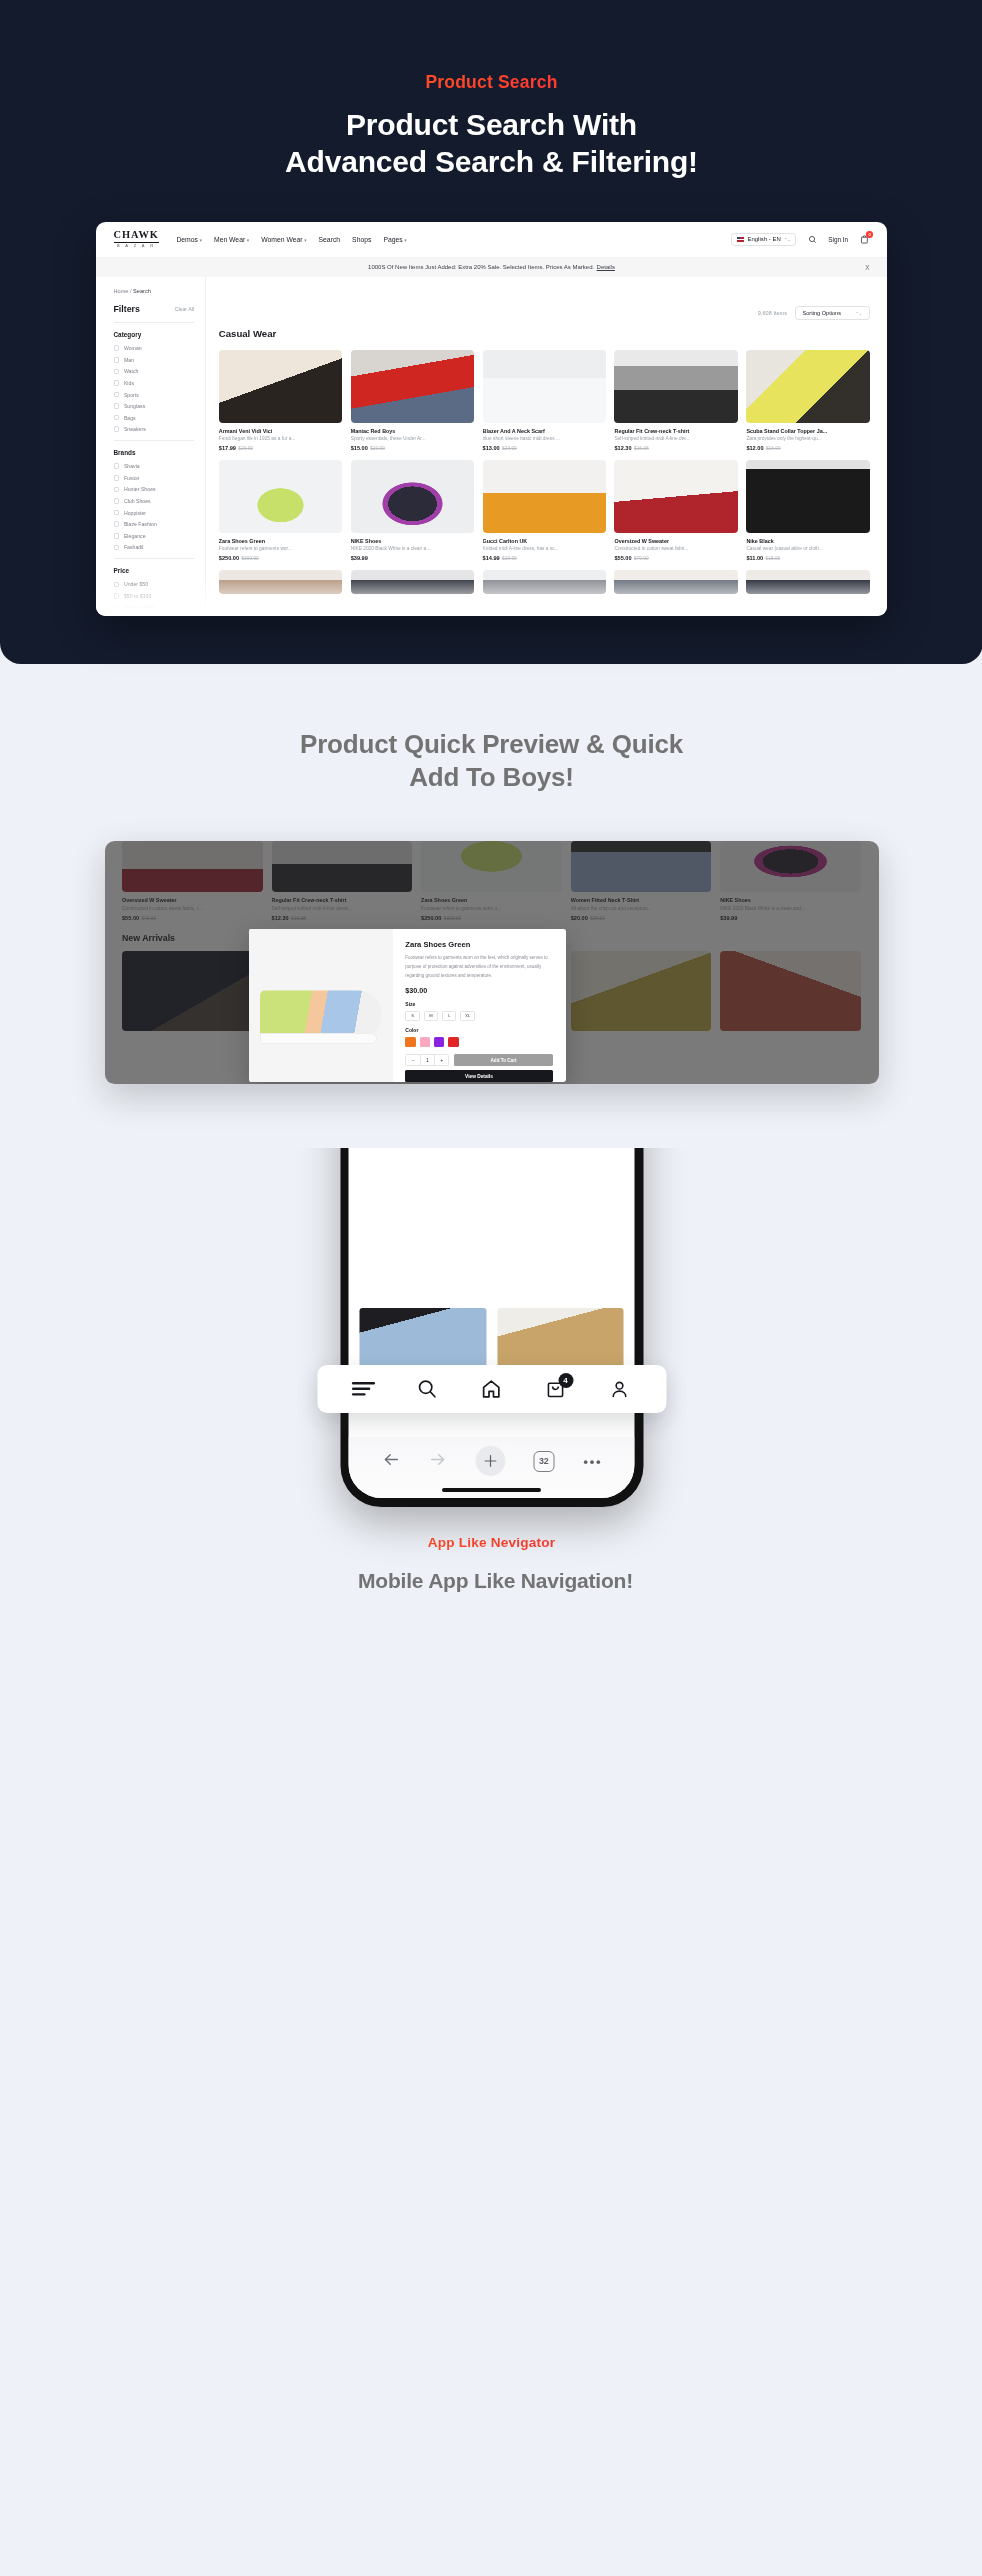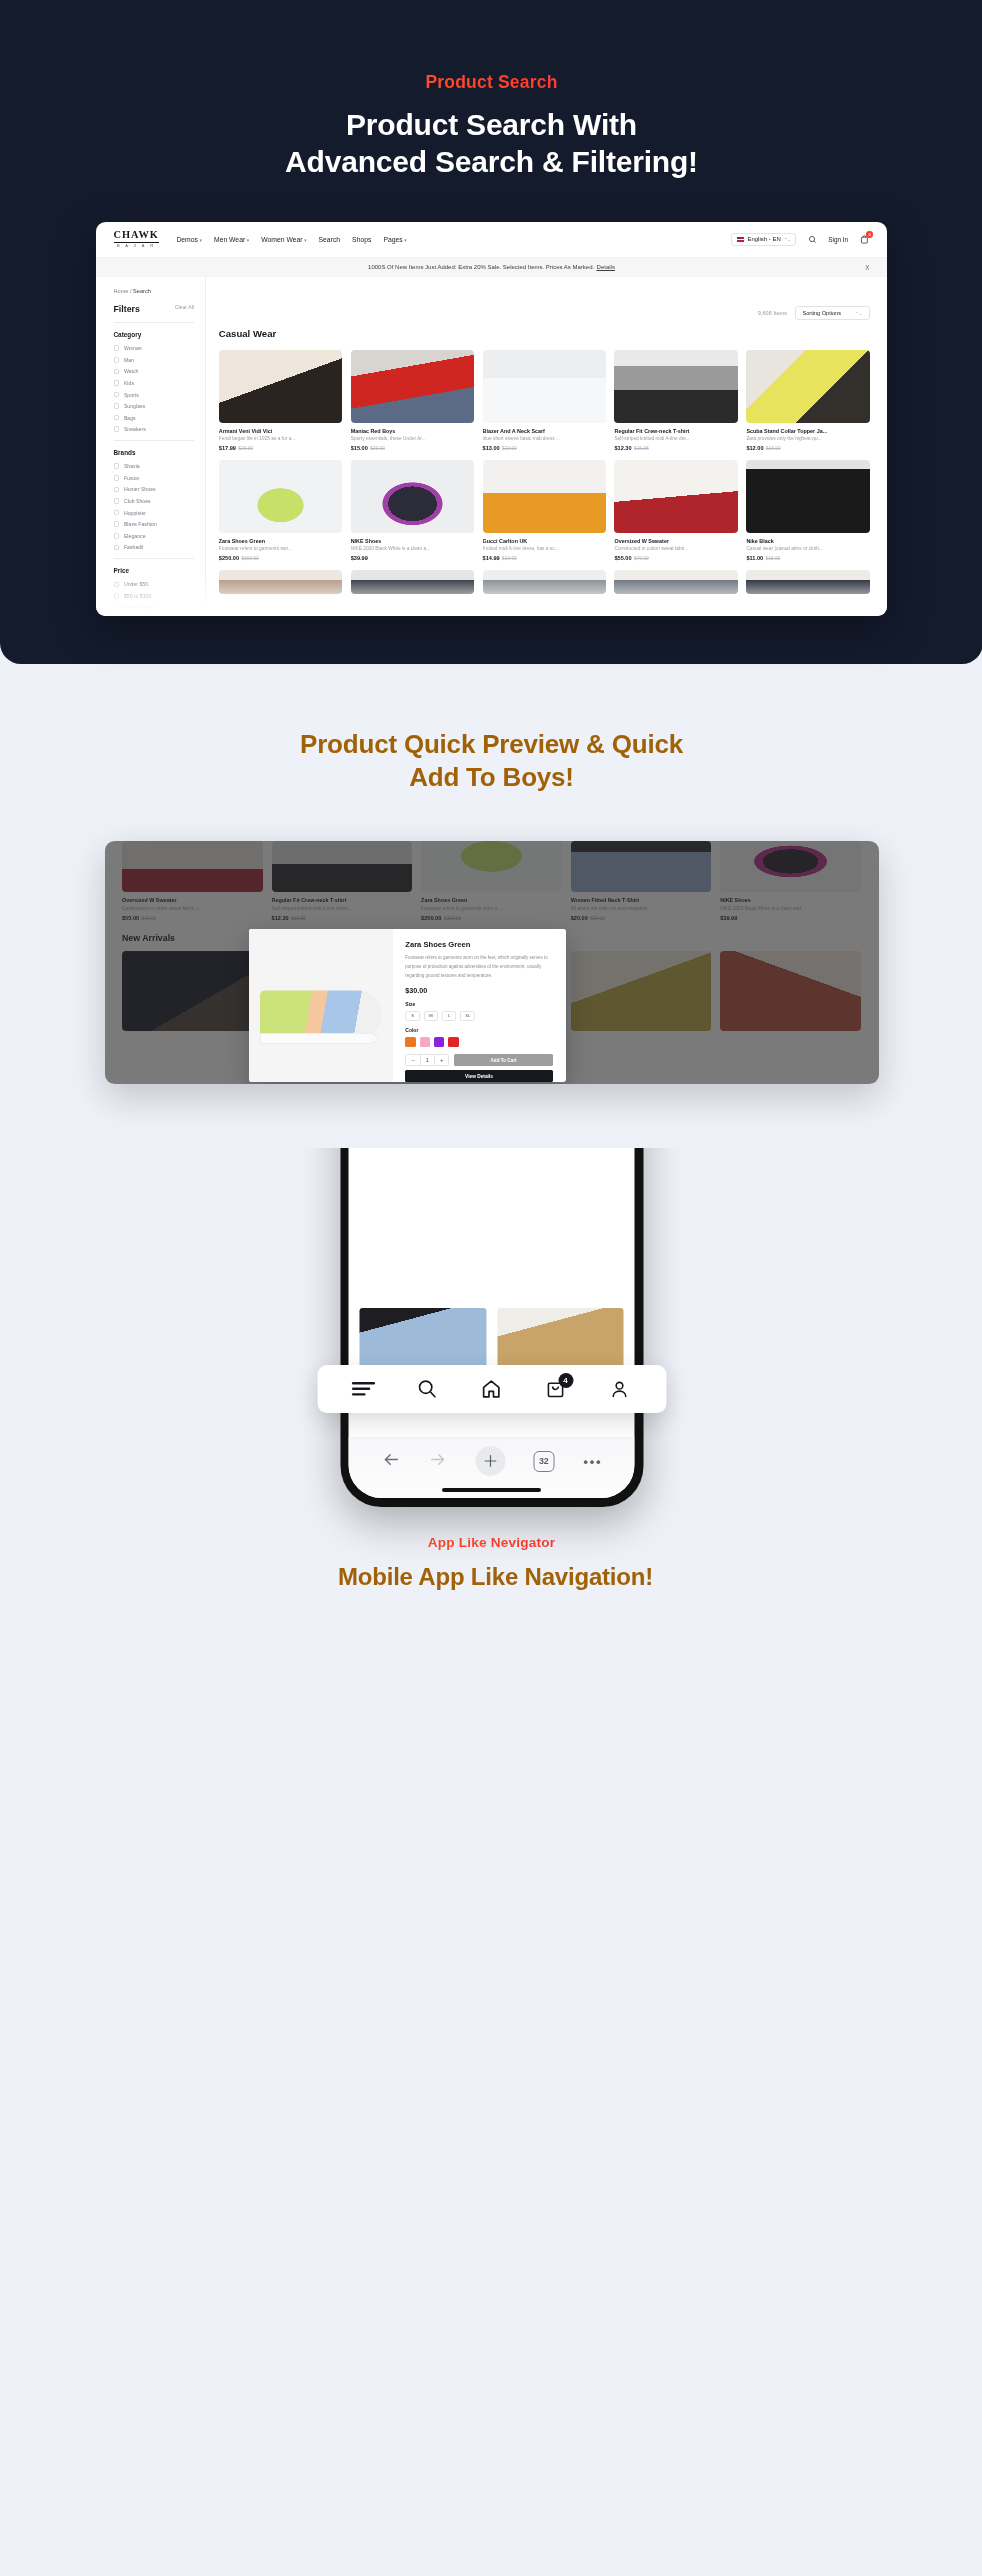--- a/index.html
+++ b/index.html
@@ -85,21 +85,21 @@
     background:#f6f6f6; padding: 6.4px 17.5px; display:flex; align-items:center; justify-content:center;
     position:relative; font-size:6px; color:#3a3d45;
   }
   .promo-bar a { color:#3a3d45; text-decoration: underline; margin-left:2.4px;}
   .promo-close { position:absolute; right:17.5px; font-size:6.4px; color:#6a6d75; }
 
   .shop-body { display:flex; }
   .filters-col { width: 110px; padding: 11px 11px 0 17.5px; border-right:0.8px solid #f0f0f0; }
   .crumb { font-size:5.6px; color:#7d8089; margin-bottom: 10.4px;}
   .crumb b { color:#3a3d45; font-weight:400;}
-  .filters-head { display:flex; align-items:flex-start; justify-content:space-between;gap:20px; }
+  .filters-head { display:flex; align-items:center; justify-content:space-between;gap:20px; }
   .filters-title { font-size:8.8px; font-weight:700; color:#16181d;}
   .clear-all { font-size:5.2px; color:#9aa0a6;}
   .fhr { height:0.8px; background:#ececec; margin:8px 0; }
   .fgroup-title { font-size:6.4px; font-weight:700; color:#16181d; margin-bottom:7.2px;}
   .fopt { display:flex; align-items:center; gap:4.8px; margin-bottom:5.6px; }
   .cb { width:5.6px; height:5.6px; border:0.8px solid #d6d8dc; border-radius:1.2px; flex:0 0 auto;}
   .fopt span { font-size:5.2px; color:#7d8089;}
 
   .grid-col { flex:1; padding: 11px 17.5px 0 12.8px; }
   .grid-head { display:flex; align-items:center; justify-content:flex-end; gap:8px; margin-bottom: 11px; }
@@ -120,21 +120,21 @@
 
   
   .sec-light {
     background:#eef1f7;
     border-radius: 21px;
     padding: 45px 0 46px;
     margin-top: 6.4px;
   }
   .eyebrow-lt { font-size:13.6px; }
   .h2-light {
-    text-align:center; color:#a16207; font-size:26px; font-weight:800; line-height:1.25; margin-top:12.8px;
+    text-align:center; color:#737373; font-size:26px; font-weight:800; line-height:1.25; margin-top:12.8px;
     letter-spacing:-0.2px;
   }
 
   .qp-stage {
     width: 774px; margin: 48px auto 11px; height: 243px;
     border-radius: 9.6px; overflow: hidden; position: relative;
     background:#fff; box-shadow: 0 12.8px 35px rgba(20,22,27,.20);
   }
   .qp-dim { position:absolute; inset:0; background:rgba(40,40,40,.62); z-index:3; pointer-events:none;}
   .qp-inner { padding: 0 17.5px; }
@@ -206,21 +206,21 @@
     display:flex; align-items:center; justify-content:space-around; padding: 0 19px 12.8px;
   }
   .tabs-box { width:21px; height:21px; border:1.6px solid #7a7d84; border-radius:5.6px;
               display:flex; align-items:center; justify-content:center; font-size:8.8px; color:#5c6067; font-weight:600;}
   .plus-circle { width:30px; height:30px; border-radius:50%; background:#e9eaee;
                  display:flex; align-items:center; justify-content:center;}
   .home-ind { position:absolute; left:50%; transform:translateX(-50%); bottom:5.6px;
               width:99px; height:4px; background:#111; border-radius:2.4px;}
 
   .phone-caption { text-align:center; padding-top: 6.4px; }
-  .h2-light.small { font-size:24px; margin-top:12px;padding-left:8px; }
+  .h2-light.small { font-size:21px; margin-top:18px;padding-left:8px; }
 </style>
 </head>
 <body>
 
 <section class="sec-dark">
   <div class="eyebrow">Product Search</div>
   <h2 class="h2-dark">
     <span>Product Search With</span><br>
     <span>Advanced Search &amp; Filtering!</span>
   </h2>

